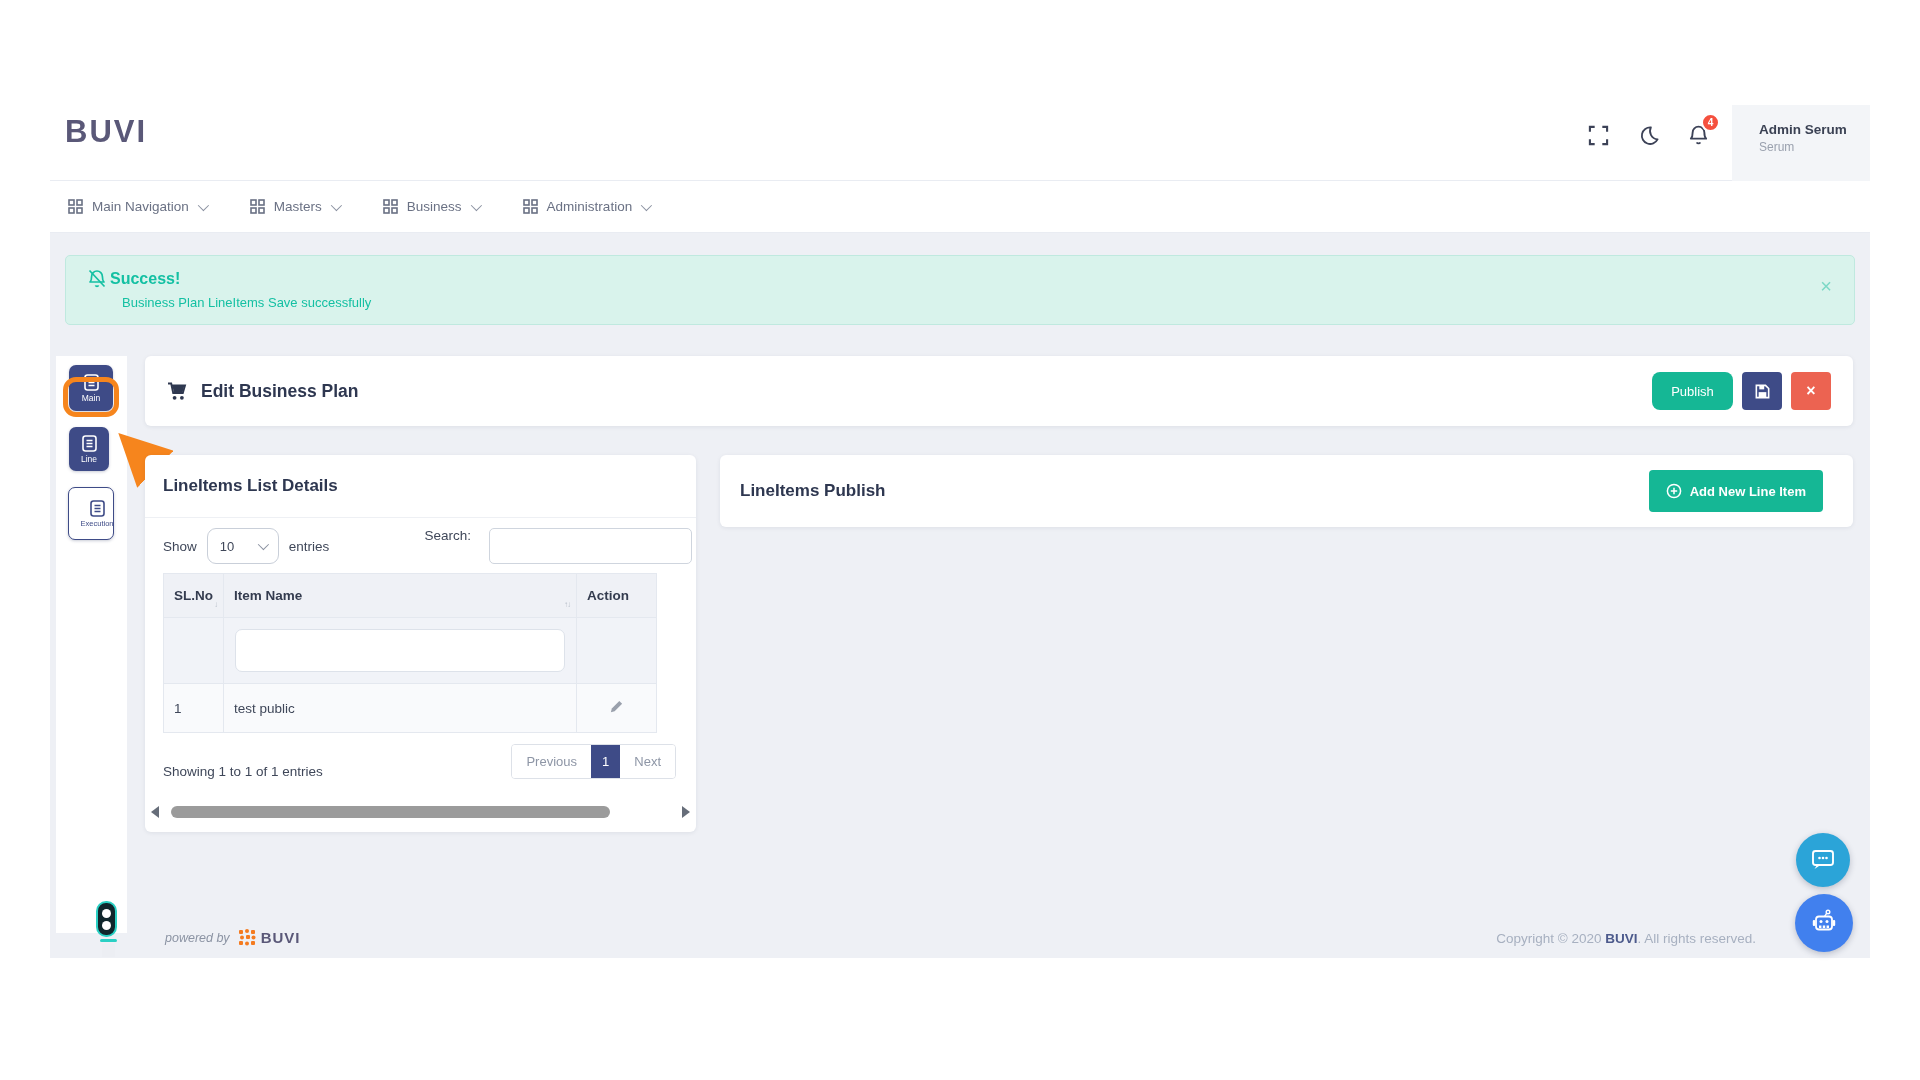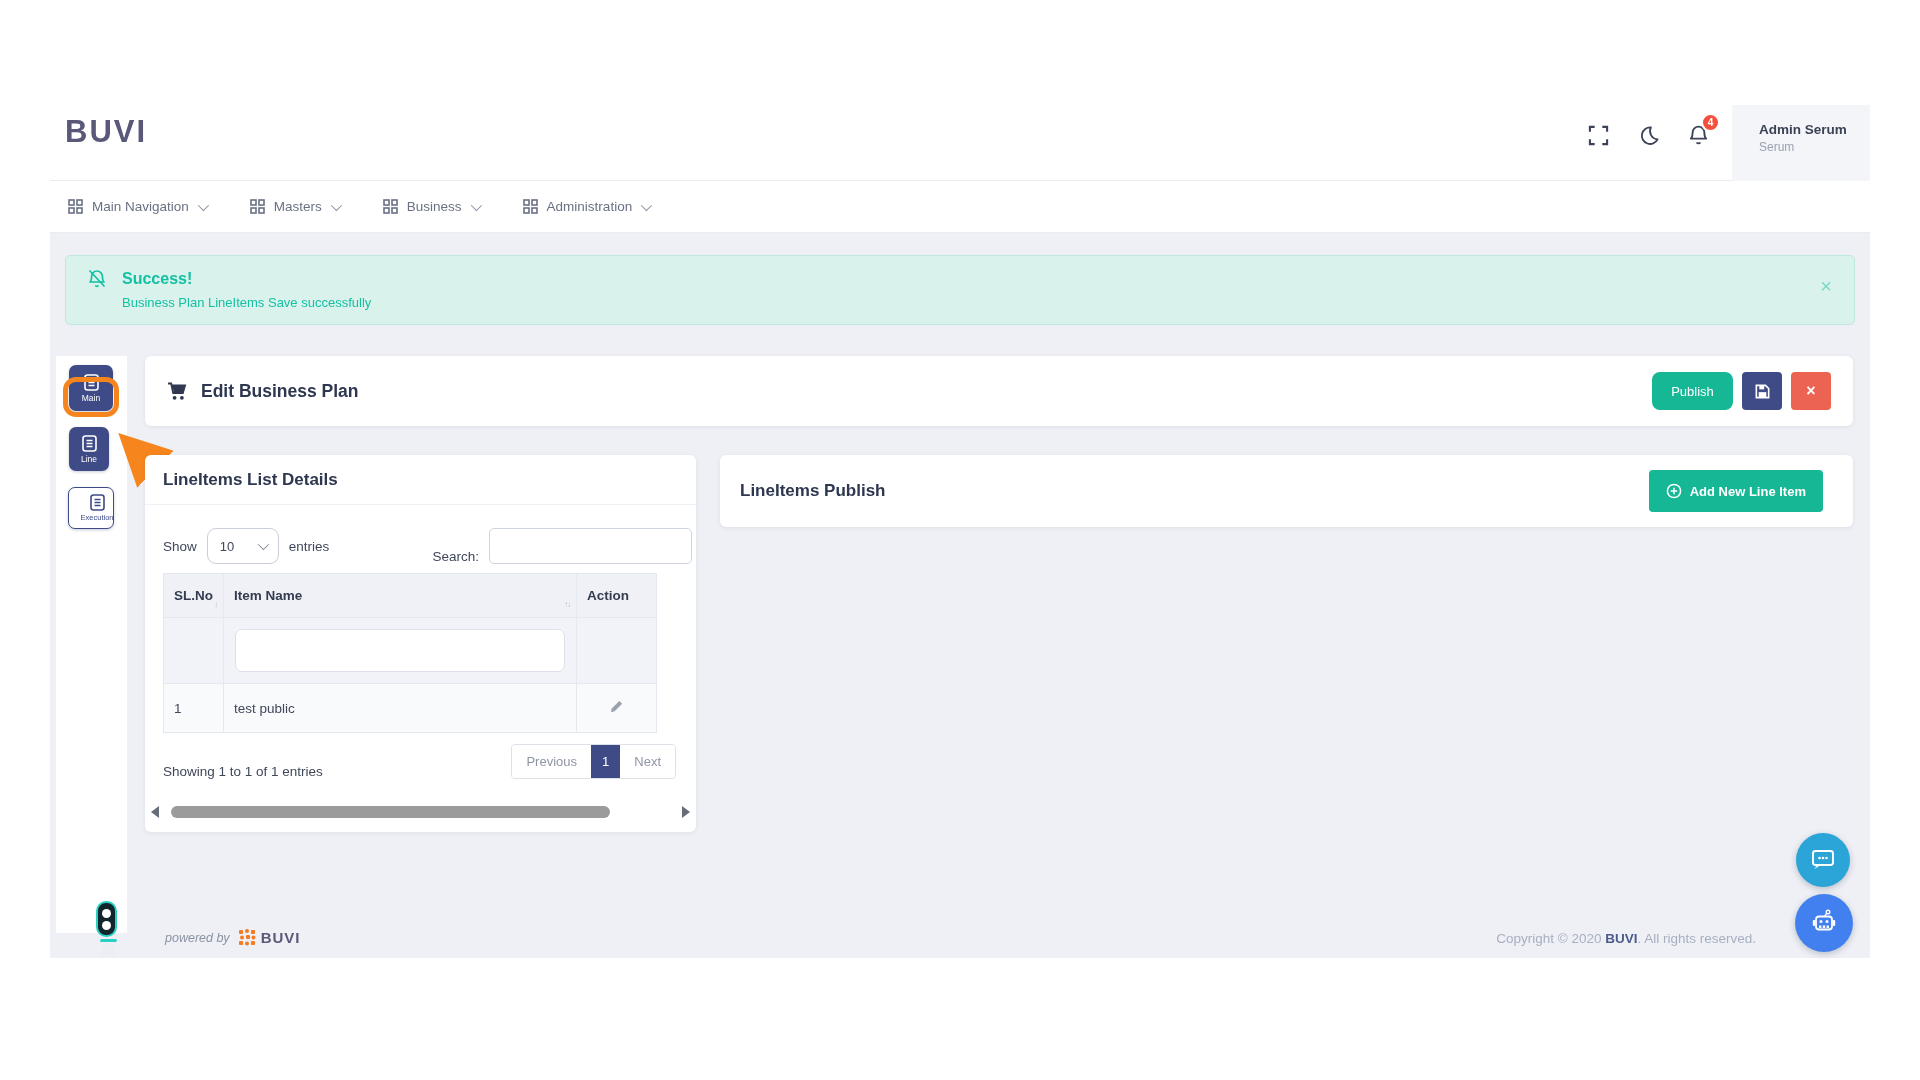--- a/index.html
+++ b/index.html
@@ -31,21 +31,21 @@
   .chev { width:8px; height:8px; border-right:1.6px solid #8a91a0; border-bottom:1.6px solid #8a91a0;
           transform:rotate(45deg) translateY(-2px); }
 
   
   .content { position:absolute; left:50px; right:50px; top:233px; height:725px; background:#eef0f5; }
 
   .alert { position:absolute; left:15px; right:15px; top:22px; height:70px; background:#d9f3ec;
            border:1px solid #bfe9df; border-radius:5px; padding:12px 20px 0 20px; }
   .alert-title { font-size:16px; font-weight:bold; color:#14c0a3; }
   .alert-msg { font-size:13px; color:#14c0a3; margin-top:5px; margin-left:36px; }
-  .alert-row { display:flex; align-items:center; gap:14px; }
+  .alert-row { display:flex; align-items:center; gap:2px; }
   .alert-close { position:absolute; right:22px; top:20px; color:#7bd8c6; font-size:20px;
                  line-height:1; cursor:pointer; }
 
   .rail { position:absolute; left:6px; top:123px; width:71px; height:577px; background:#fff; }
   .rail-btn { position:absolute; border-radius:7px; display:flex; flex-direction:column;
               align-items:center; justify-content:center; gap:2px; cursor:pointer;
               box-shadow:0 1px 3px rgba(40,50,90,.25); }
   .rail-btn.filled { background:#3e4b87; color:#fff; }
   .rail-btn.outline { background:#fff; border:1.5px solid #3e4b87; color:#3e4b87; }
   .rail-label { font-size:8.5px; }
@@ -60,29 +60,29 @@
   .edit-title { display:flex; align-items:center; gap:13px; font-size:17.5px; font-weight:bold; color:#2e3750; }
   .edit-actions { margin-left:auto; display:flex; gap:9px; }
   .btn { border:none; border-radius:4px; color:#fff; font-size:13px; cursor:pointer;
          display:flex; align-items:center; justify-content:center;
          font-family:"Liberation Sans", sans-serif; }
   .btn-publish { width:81px; height:38px; background:#15b795;border-radius:8px; }
   .btn-save { width:40px; height:38px; background:#3e4b87; }
   .btn-close { width:40px; height:38px; background:#ec6351; font-size:16px; font-weight:bold; }
 
   .list-card { left:95px; top:222px; width:551px; height:377px; }
-  .panel-head { height:50px; display:flex; align-items:center; padding:0 18px;
+  .panel-head { height:63px; display:flex; align-items:center; padding:0 18px;
                 border-bottom:1px solid #eef0f4; }
   .panel-title { font-size:17px; font-weight:bold; color:#2e3750; }
   .controls { position:absolute; left:18px; right:4px; top:72px; height:38px; display:flex; align-items:center; }
   .ctl-label { font-size:13.5px; color:#3f4759; }
   .len-select { width:72px; height:36px; border:1px solid #c9cfd9; border-radius:9px; margin:0 10px;
                 display:flex; align-items:center; justify-content:space-between; padding:0 12px;
                 font-size:13px; color:#3f4759; cursor:pointer; background:#fff; }
-  .search-wrap { margin-left:auto; display:flex; align-items:flex-end; gap:10px; }
+  .search-wrap { margin-left:auto; display:flex; align-items:flex-start; gap:18px; }
   .search-input { width:203px; height:36px; border:1px solid #cfd5de; border-radius:5px;
                   padding:0 8px; font-size:13px; }
   .tbl { position:absolute; left:18px; top:118px; width:494px; border-collapse:collapse; }
   .tbl th, .tbl td { border:1px solid #e4e8ef; font-size:13.5px; }
   .tbl thead th { background:#eff1f6; color:#343c4f; text-align:left; padding:14px 10px;
                   font-weight:bold; position:relative; cursor:pointer; }
   .sort { position:absolute; right:6px; bottom:8px; font-size:8px; color:#b9bfca; letter-spacing:-1px; }
   .filter-row td { background:#f1f3f8; padding:11px; }
   .filter-input { width:100%; height:43px; border:1px solid #dde2ea; border-radius:7px; padding:0 10px; font-size:13px; }
   .data-row td { background:#f9fafc; color:#3f4759; padding:15px 10px; }
@@ -240,21 +240,21 @@
         </svg>
         <span class="rail-label">Main</span>
       </div>
       <div class="rail-btn filled" style="left:13px; top:71px; width:40px; height:44px;">
         <svg width="15" height="17" viewBox="0 0 15 17">
           <rect x="1" y="1" width="13" height="15" rx="2.5" fill="none" stroke="#fff" stroke-width="1.6"></rect>
           <path d="M4.5 5.5h6M4.5 8.5h6M4.5 11.5h6" stroke="#fff" stroke-width="1.4"></path>
         </svg>
         <span class="rail-label">Line</span>
       </div>
-      <div class="rail-btn outline" style="left:12px; top:131px; width:46px; height:42px;padding-left:12px;">
+      <div class="rail-btn outline" style="left:12px; top:131px; width:46px; height:53px;padding-left:12px;">
         <svg width="15" height="17" viewBox="0 0 15 17">
           <rect x="1" y="1" width="13" height="15" rx="2.5" fill="none" stroke="#3e4b87" stroke-width="1.6"></rect>
           <path d="M4.5 5.5h6M4.5 8.5h6M4.5 11.5h6" stroke="#3e4b87" stroke-width="1.4"></path>
         </svg>
         <span class="rail-label" style="font-size:7.5px;">Execution</span>
       </div>
     </div>
 
     <div class="ring"></div>
     <svg class="arrow-svg" width="220" height="230" viewBox="0 0 220 230">

